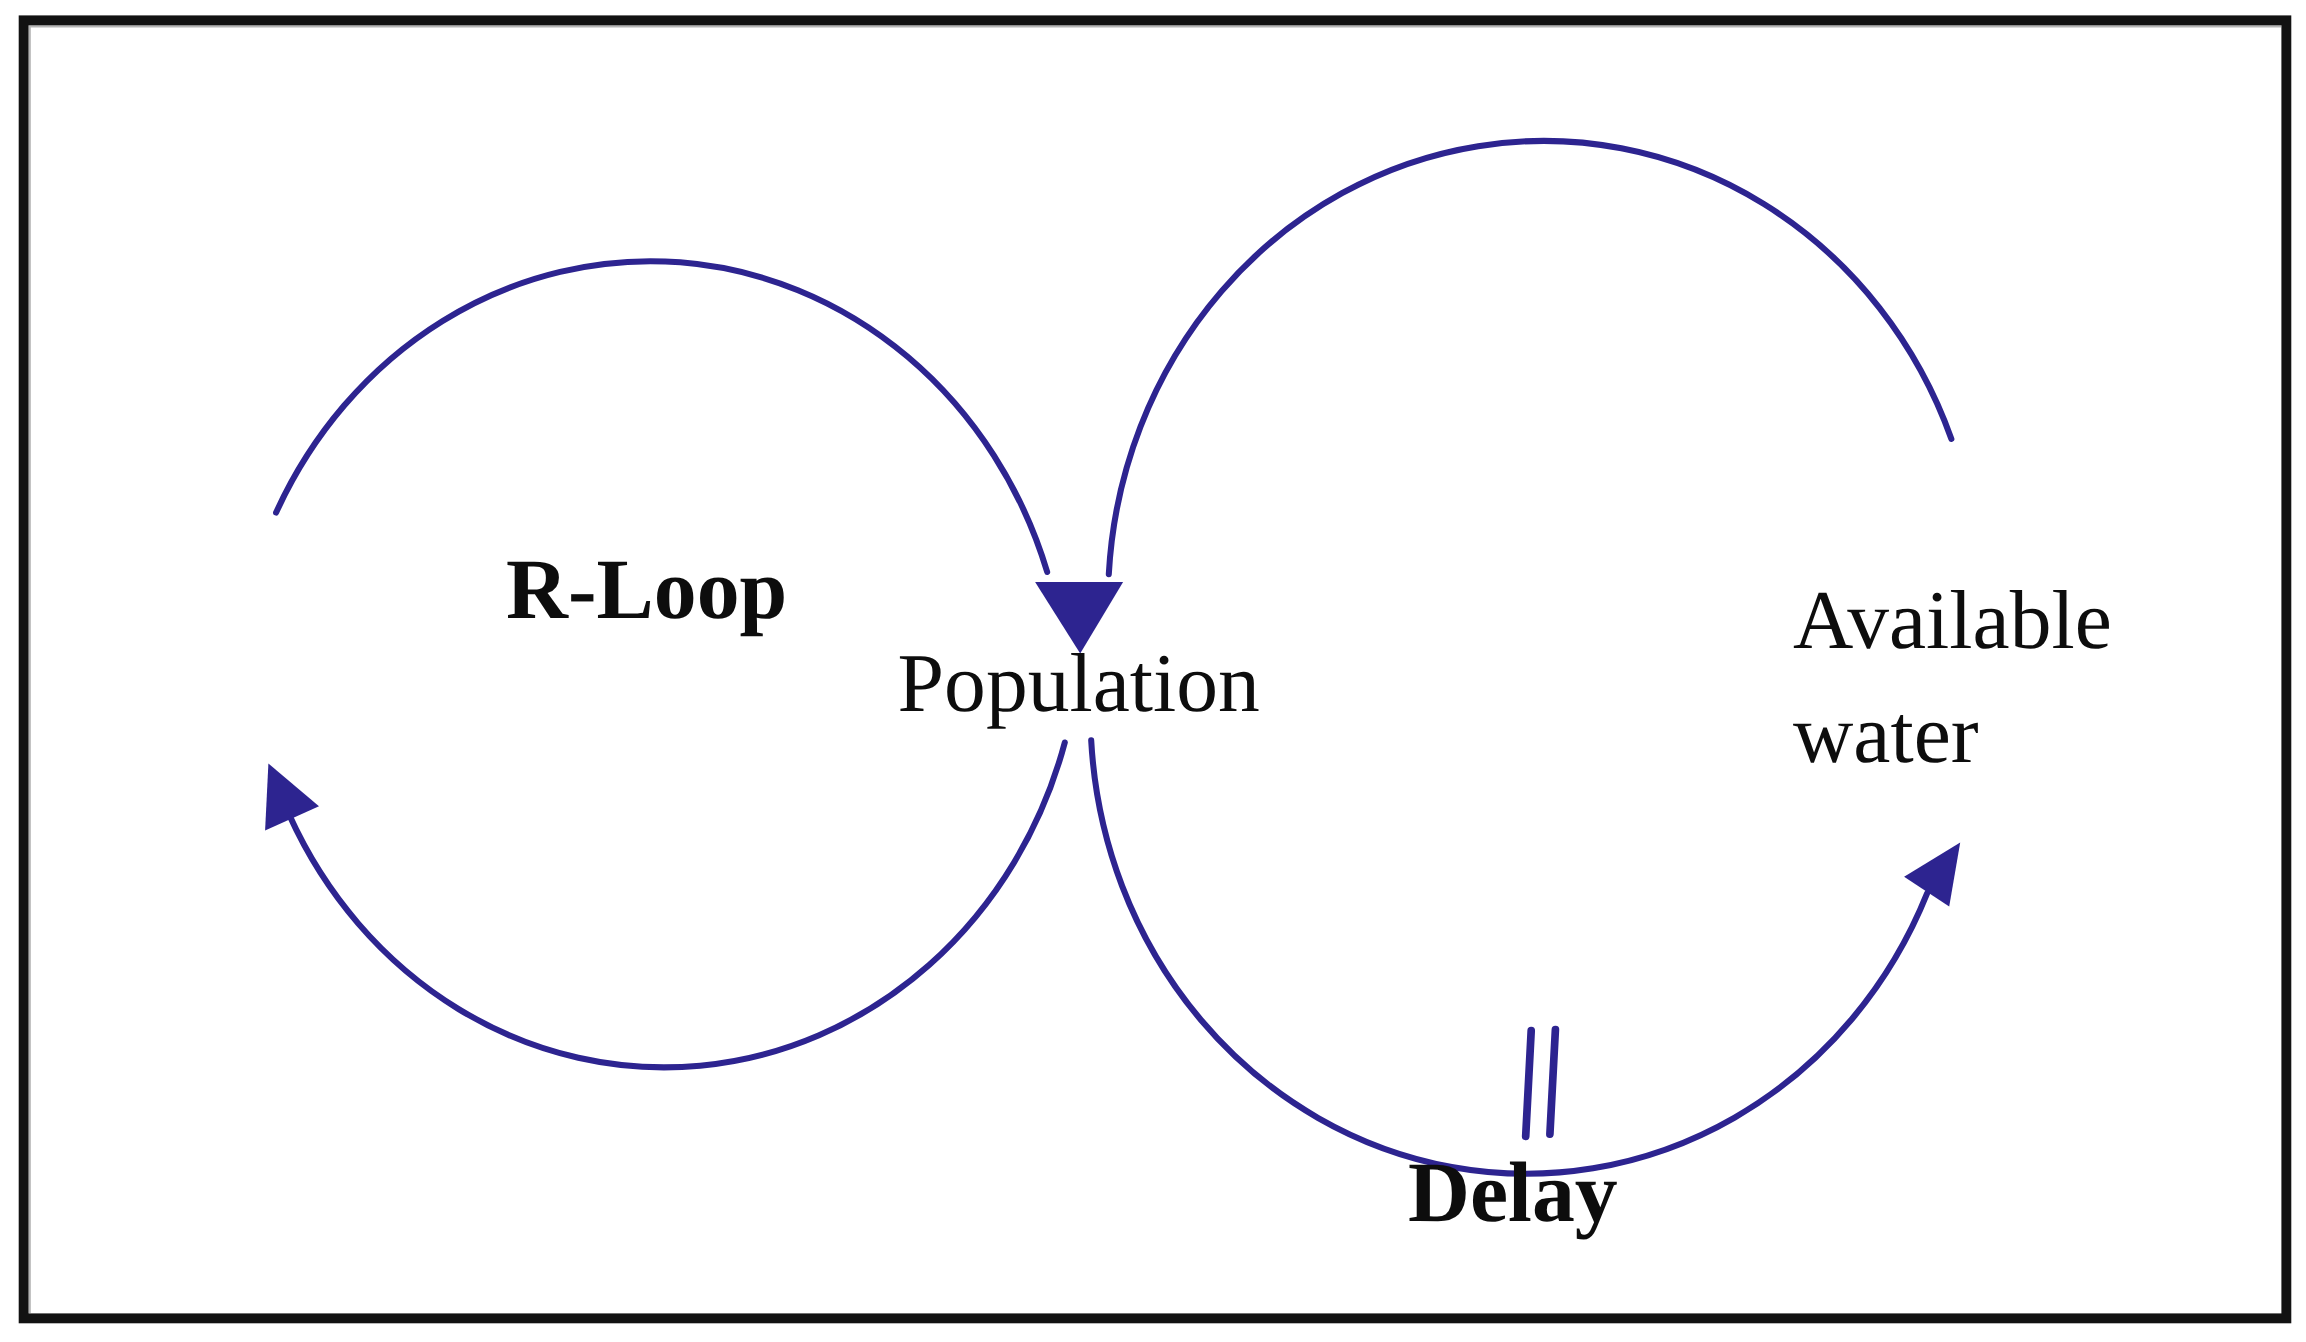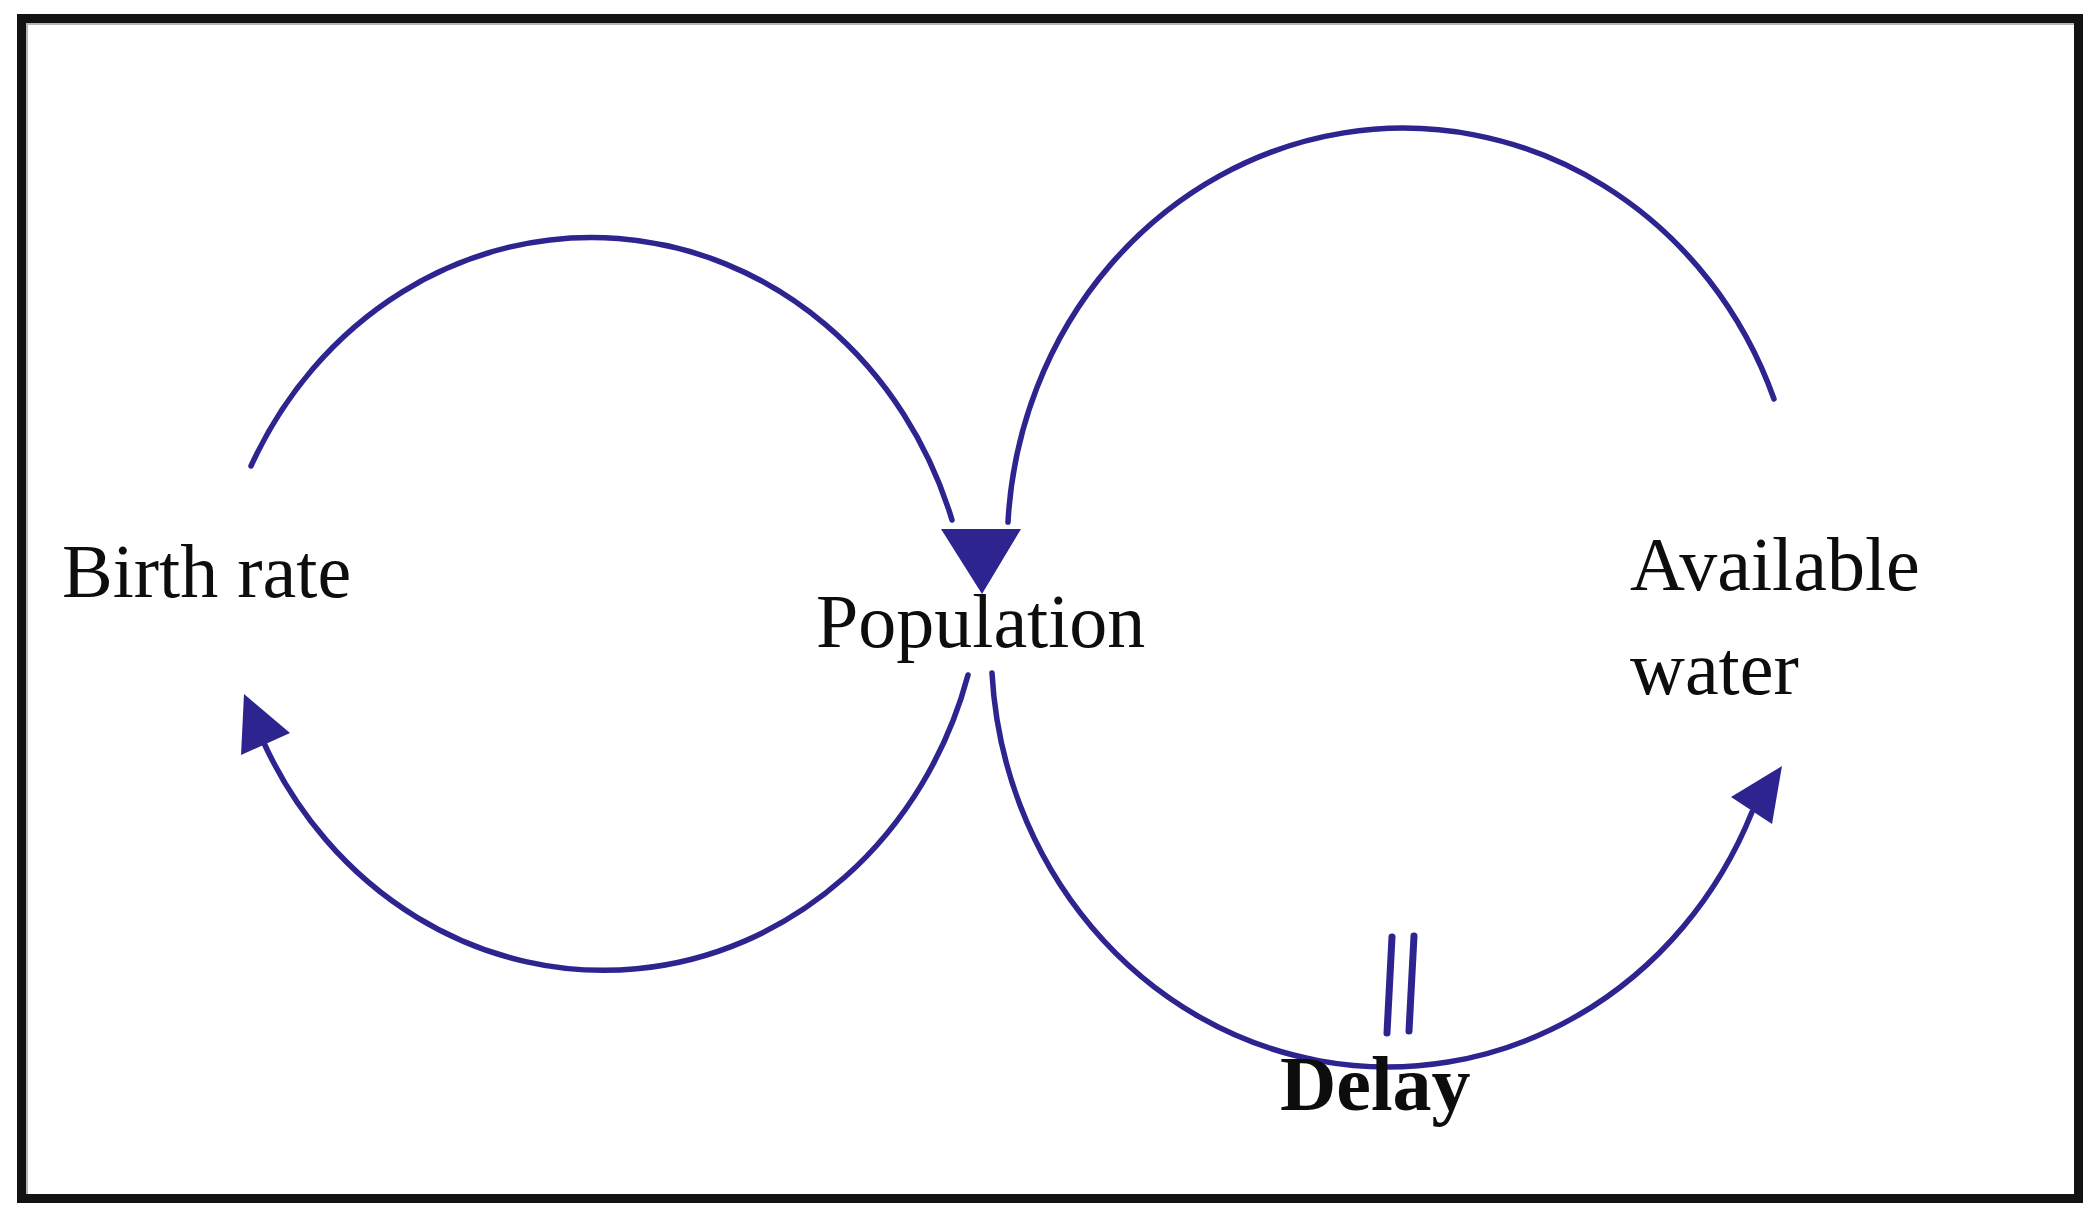--- a/index.html
+++ b/index.html
@@ -74,22 +74,22 @@
     <polygon class="head" points="941,529 1021,529 982,594"></polygon>
     <polygon class="head" points="244,694 290,733 241,755"></polygon>
     <polygon class="head" points="1782,766 1772,824 1731,797"></polygon>
 
     <g>
       <line class="delay-line" x1="1392" y1="937" x2="1387" y2="1033"></line>
       <line class="delay-line" x1="1414" y1="936" x2="1409" y2="1031"></line>
     </g>
   </svg>
 
-  <div class="lbl" style="left:62px; top:530px;">Birth rate</div>
 
+  <div class="lbl bold" style="left:460px; top:494px;">R-Loop</div>
 
   <div class="lbl" style="left:816px; top:580px;">Population</div>
 
 
   <div class="lbl" style="left:1630px; top:512px; line-height:104px;">Available
 water</div>
 
   <div class="lbl bold" style="left:1280px; top:1042px;">Delay</div>
 
 </div>

